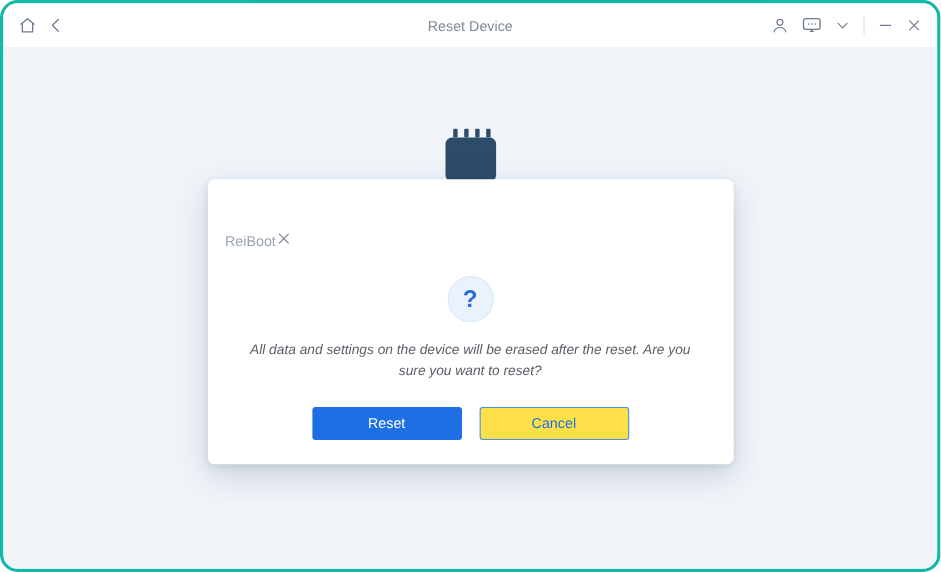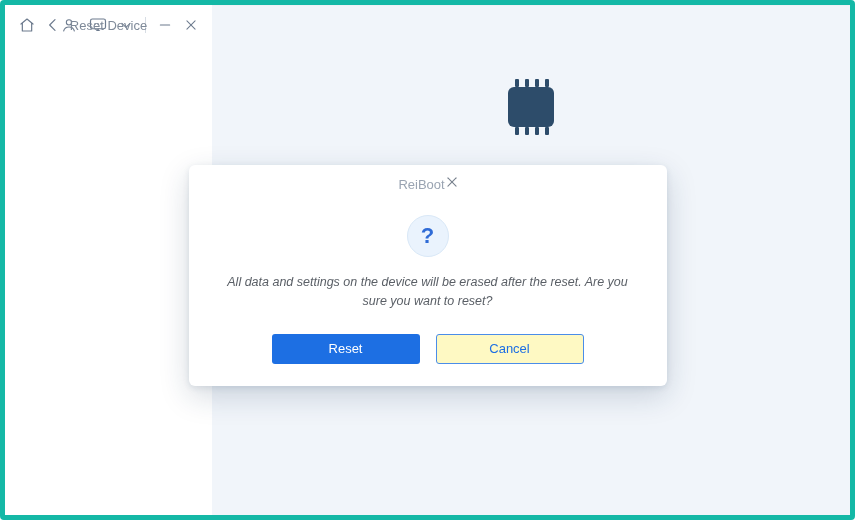--- a/index.html
+++ b/index.html
@@ -6,24 +6,24 @@
     body {
       width: 855px;
       height: 520px;
       overflow: hidden;
       font-family: -apple-system, "Segoe UI", Arial, sans-serif;
       background: #fff;
     }
     .app-window {
       width: 855px;
       height: 520px;
-      border: 5px solid #14b8a6;
-      border-radius: 4px;
-      display: flex;
-      flex-direction: row;
+      border: 3px solid #14b8a6;
+      border-radius: 16px;
+      display: flex;
+      flex-direction: column;
       position: relative;
       overflow: hidden;
     }
     .titlebar {
       height: 40px;
       display: flex;
       align-items: center;
       padding: 0 14px;
       position: relative;
       background: #fff;
@@ -86,48 +86,49 @@
       top: 160px;
       left: 50%;
       transform: translateX(-50%);
       width: 478px;
       background: #fff;
       border-radius: 6px;
       box-shadow: 0 10px 30px rgba(24,49,83,0.18), 0 2px 6px rgba(24,49,83,0.10);
       padding-bottom: 22px;
     }
     .modal-header {
-      display: flex; align-items: center; justify-content: center;
+      display: flex; align-items: center; justify-content: flex-start;
       padding: 10px 14px 8px 16px;
+      margin-top: 37px;
     }
     .modal-title { color: #9aa4b2; font-size: 13px; }
     .modal-close { color: #767f8c; cursor: pointer; }
     .modal-body { display: flex; flex-direction: column; align-items: center; padding: 6px 32px 0 32px; }
     .q-circle {
       width: 42px; height: 42px; border-radius: 50%;
       background: #eaf3fd; border: 1px solid #d9e8f7;
       display: flex; align-items: center; justify-content: center;
       margin-top: 8px; margin-bottom: 16px;
     }
     .q-mark { color: #2f6bd6; font-size: 22px; font-weight: 700; }
     .modal-text {
       color: #5a5f66; font-size: 12.5px; text-align: center; line-height: 1.55;
       max-width: 420px;
       font-style: italic;
     }
     .modal-actions {
       display: flex; gap: 16px; justify-content: center; margin-top: 22px;
     }
     .btn {
-      width: 148px; height: 30px; border-radius: 3px; font-size: 13px;
+      width: 136px; height: 30px; border-radius: 3px; font-size: 13px;
       display: flex; align-items: center; justify-content: center;
       cursor: pointer; user-select: none;
     }
     .btn.primary { background: #1d6fe3; color: #fff; }
-    .btn.outline  { background: #fef9c3; color: #1d6fe3; border: 1px solid #4a8de9; }
+    .btn.outline  { background: #fde047; color: #1d6fe3; border: 1px solid #4a8de9; }
   </style>
 </head>
 <body>
 
 <div class="app-window">
 
   <div class="titlebar">
     <div class="title-left">
       <span class="icon-btn">
         <svg width="16" height="16" viewBox="0 0 24 24" fill="none" stroke="#6d7b8e" stroke-width="1.8" stroke-linecap="round" stroke-linejoin="round">

